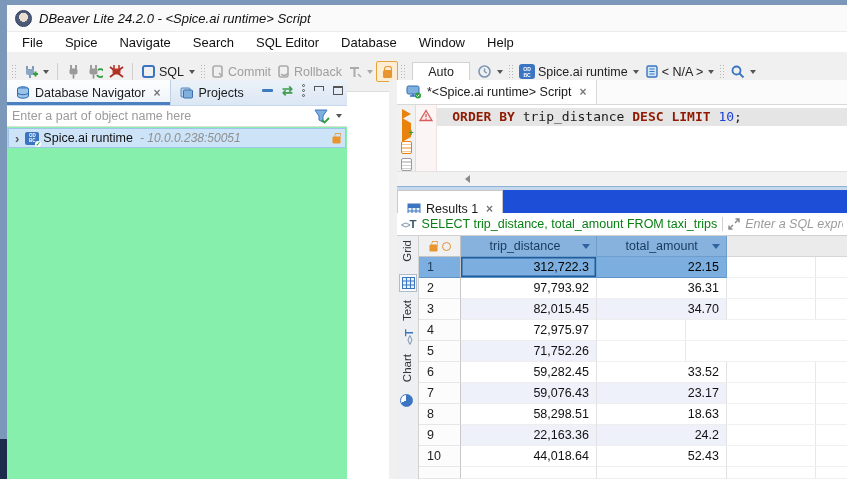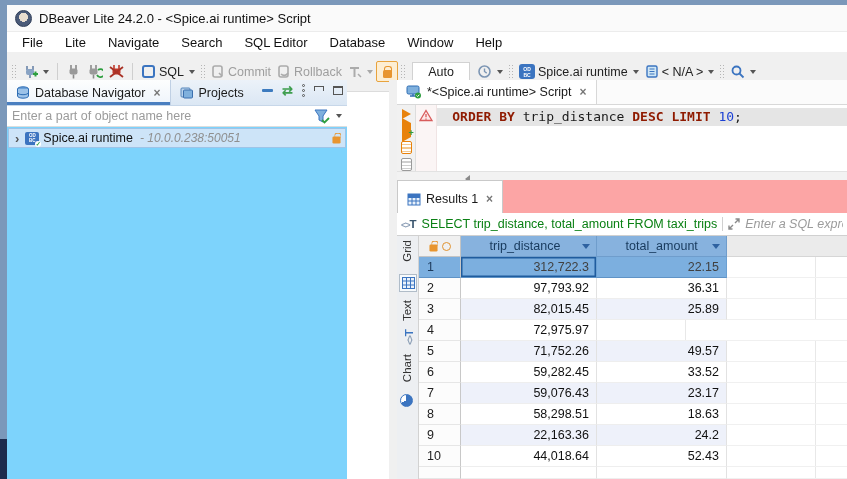--- a/index.html
+++ b/index.html
@@ -8,41 +8,41 @@
   .abs { position:absolute; }
 
   
   #frame-top { left:0; top:0; width:847px; height:5px; background:#7b98ba; }
   #frame-left { left:0; top:5px; width:7px; height:474px; background:#7b98ba; }
   #frame-left .dark { position:absolute; left:0; bottom:0; width:7px; height:40px; background:#1d2b4d; }
 
   
   #titlebar { left:7px; top:5px; right:0; height:27px; background:#fafafa; display:flex; align-items:center; padding-left:8px; border-bottom:1px solid #ececec; }
   .app-icon { width:17px; height:17px; border-radius:50%; background:radial-gradient(circle at 50% 42%, #e8ddcf 0 38%, #4a5a78 39% 100%); border:1px solid #2e3c57; margin-right:7px; }
-  #title-text { font-size:13px; color:#111; }
+  #title-text { font-size:13px; color:#111;font-style:italic; }
 
   
   #menubar { left:7px; top:32px; right:0; height:20px; background:#fff; display:flex; align-items:center; padding-left:4px; }
   .menu-item { padding:2px 11px; font-size:13px; color:#111; cursor:default; }
 
   
   #toolbar { left:7px; top:52px; right:0; height:40px; background:#f0f0f0; border-bottom:1px solid #dcdcdc; display:flex; align-items:center; padding-left:2px; }
   .thandle { width:6px; height:16px; margin:0 2px; background-image:radial-gradient(#b5b5b5 35%, transparent 36%); background-size:3px 3px; }
   .tsep { width:1px; height:18px; background:#cfcfcf; margin:0 5px; }
   .tbtn { display:flex; align-items:center; gap:3px; padding:2px 3px; }
   .tlabel { font-size:12.5px; color:#222; }
   .tlabel.dis { color:#9e9e9e; }
   .caret { width:0; height:0; border-left:3.5px solid transparent; border-right:3.5px solid transparent; border-top:4px solid #555; margin-left:2px; }
   .caret.dis { border-top-color:#a8a8a8; }
   .lockbox { display:flex; align-items:center; justify-content:center; width:22px; height:21px; background:#fdeed3; border:1px solid #e8a33d; border-radius:2px; }
   .auto-combo { width:58px; height:20px; background:#fff; border:1px solid #d2d2d2; display:flex; align-items:center; justify-content:center; font-size:12.5px; color:#222; margin:0 4px; }
   .badge-odbc { width:16px; height:15px; background:#3b74c0; border-radius:3px; color:#fff; font-weight:bold; font-size:5px; line-height:1.2; display:flex; flex-direction:column; align-items:center; justify-content:center; }
 
   
-  #navigator { left:7px; top:80px; width:340px; bottom:0; background:#7dd3fc; }
+  #navigator { left:7px; top:80px; width:340px; bottom:0; background:#86efac; }
   #nav-tabbar { position:absolute; left:0; top:0; right:0; height:26px; background:linear-gradient(#ecf2f9,#dbe7f4); border-bottom:1px solid #c7d7e9; display:flex; align-items:stretch; }
   .nav-tab { display:flex; align-items:center; gap:5px; padding:0 9px; font-size:12.5px; position:relative; }
   .nav-tab.active { background:linear-gradient(#fdfefe,#eef4fb); border-right:1px solid #c0d0e4; }
   .nav-tab.active::after { content:""; position:absolute; left:0; right:0; bottom:0; height:3px; background:#4a7fc0; }
   .tab-close { color:#777; font-size:12px; font-weight:bold; margin-left:3px; }
   #nav-tools { position:absolute; right:4px; top:4px; display:flex; align-items:center; gap:9px; }
   .tool-min-line { width:11px; height:3px; background:#3d7bbf; border-radius:1px; }
   .tool-link { color:#3f9e4f; font-size:13px; font-weight:bold; line-height:1; }
   .tool-dots { display:flex; flex-direction:column; gap:2px; }
   .tool-dots i { width:3px; height:3px; border:1px solid #555; border-radius:50%; }
@@ -81,21 +81,21 @@
   .fold { color:#8a8a8a; font-size:12px; margin-right:3px; }
   .kw { color:#8f1a00; font-weight:bold; }
   .lnk { color:#cf6672; font-style:italic; text-decoration:underline; }
   .numlit { color:#1a3fd4; }
 
   #ed-hscroll { left:397px; top:171px; right:0; height:15px; background:#f2f2f2; border-top:1px solid #e2e2e2; display:flex; align-items:center; }
   #ed-hscroll .larrow { margin-left:68px; width:0; height:0; border-top:4px solid transparent; border-bottom:4px solid transparent; border-right:5px solid #8a8a8a; }
 
   #sash-h { left:397px; top:186px; right:0; height:4px; background:#c6d9ec; border-top:1px solid #8fb2d8; }
 
-  #res-tabbar { left:397px; top:180px; right:0; height:38px; background:#fca5a5; border-bottom:1px solid #d4d4d4; display:flex; }
+  #res-tabbar { left:397px; top:190px; right:0; height:38px; background:#1d4ed8; border-bottom:1px solid #d4d4d4; display:flex; }
   .res-tab { display:flex; align-items:center; gap:5px; padding:0 9px; background:#fff; border:1px solid #c9c9c9; border-bottom:none; font-size:12.5px; }
 
   #res-filter { left:397px; top:213px; right:0; height:23px; background:#fff; border-bottom:1px solid #d0d0d0; display:flex; align-items:center; padding:0 4px; gap:5px; }
   .sqT { white-space:nowrap; font-weight:bold; }
   .sqT .ang { color:#8a9db5; font-size:9px; letter-spacing:-1px; }
   .sqT .tee { color:#3a556e; font-size:11.5px; }
   #res-filter .sqltext { color:#0a8014; font-size:12.5px; white-space:nowrap; overflow:hidden; max-width:300px; }
   .vdiv { width:1px; height:14px; background:#d0d0d0; }
   #res-filter .ph { color:#9b9b9b; font-size:12.5px; font-style:italic; white-space:nowrap; overflow:hidden; flex:1; }
 
@@ -122,42 +122,42 @@
   .lock.small { transform:scale(0.9); }
   .ring { width:9px; height:9px; border:1.6px solid #e0922f; border-radius:50%; }
 
   .grow { display:flex; height:21px; }
   .c-num { width:42px; padding-left:8px; display:flex; align-items:center; font-size:12.5px; color:#222; background:#fcfcfc; border-right:1px solid #c8c8c8; border-bottom:1px solid #e6e6e6; }
   .c-val { display:flex; align-items:center; justify-content:flex-end; padding-right:7px; font-size:12.5px; color:#111; border-right:1px solid #e2e2e2; border-bottom:1px solid #eeeeee; background:#fff; }
   .c-d { width:136px; } .c-a { width:130px; }
   .c-fill { flex:1; border-bottom:1px solid #f0f0f0; background:linear-gradient(#e8e8e8,#e8e8e8) 88px 0/1px 100% no-repeat; }
   .grow:nth-child(odd):not(:nth-child(1)) .c-val { background:#eef1fa; }
   .grow:nth-child(1) .c-num { background:#7cafdf; color:#1c3a5c; border-bottom-color:#5f93c6; }
-  .grow:nth-child(1) .c-val { background:#7cafdf; color:#404040; border-right-color:#6ba0d2; border-bottom-color:#5f93c6; }
+  .grow:nth-child(1) .c-val { background:#7cafdf; color:#000000; border-right-color:#6ba0d2; border-bottom-color:#5f93c6; }
   .grow:nth-child(1) .c-d { box-shadow:inset 0 0 0 1.5px #1f5c9e; }
 
   svg { display:block; }
 </style>
 </head>
 <body>
 
 <div class="abs" id="frame-top"></div>
 <div class="abs" id="frame-left">
     <div class="dark"></div>
   </div>
 
 <div class="abs" id="titlebar">
   <div class="app-icon"></div>
   <span id="title-text">DBeaver Lite 24.2.0 - &lt;Spice.ai runtime&gt; Script</span>
 </div>
 
 <div class="abs" id="menubar">
   <div class="menu-item">File</div>
 
-  <div class="menu-item">Lite</div>
+  <div class="menu-item">Spice</div>
 
   <div class="menu-item">Navigate</div>
 
   <div class="menu-item">Search</div>
 
   <div class="menu-item">SQL Editor</div>
 
   <div class="menu-item">Database</div>
 
   <div class="menu-item">Window</div>
@@ -424,34 +424,33 @@
   <div class="grow">
     <div class="c-num">2</div>
     <div class="c-val c-d">97,793.92</div>
     <div class="c-val c-a">36.31</div>
     <div class="c-fill"></div>
   </div>
 
   <div class="grow">
     <div class="c-num">3</div>
     <div class="c-val c-d">82,015.45</div>
-    <div class="c-val c-a">25.89</div>
+    <div class="c-val c-a">34.70</div>
     <div class="c-fill"></div>
   </div>
 
   <div class="grow">
     <div class="c-num">4</div>
     <div class="c-val c-d">72,975.97</div>
     <div class="c-fill"></div>
   </div>
 
   <div class="grow">
     <div class="c-num">5</div>
     <div class="c-val c-d">71,752.26</div>
-    <div class="c-val c-a">49.57</div>
     <div class="c-fill"></div>
   </div>
 
   <div class="grow">
     <div class="c-num">6</div>
     <div class="c-val c-d">59,282.45</div>
     <div class="c-val c-a">33.52</div>
     <div class="c-fill"></div>
   </div>
 

